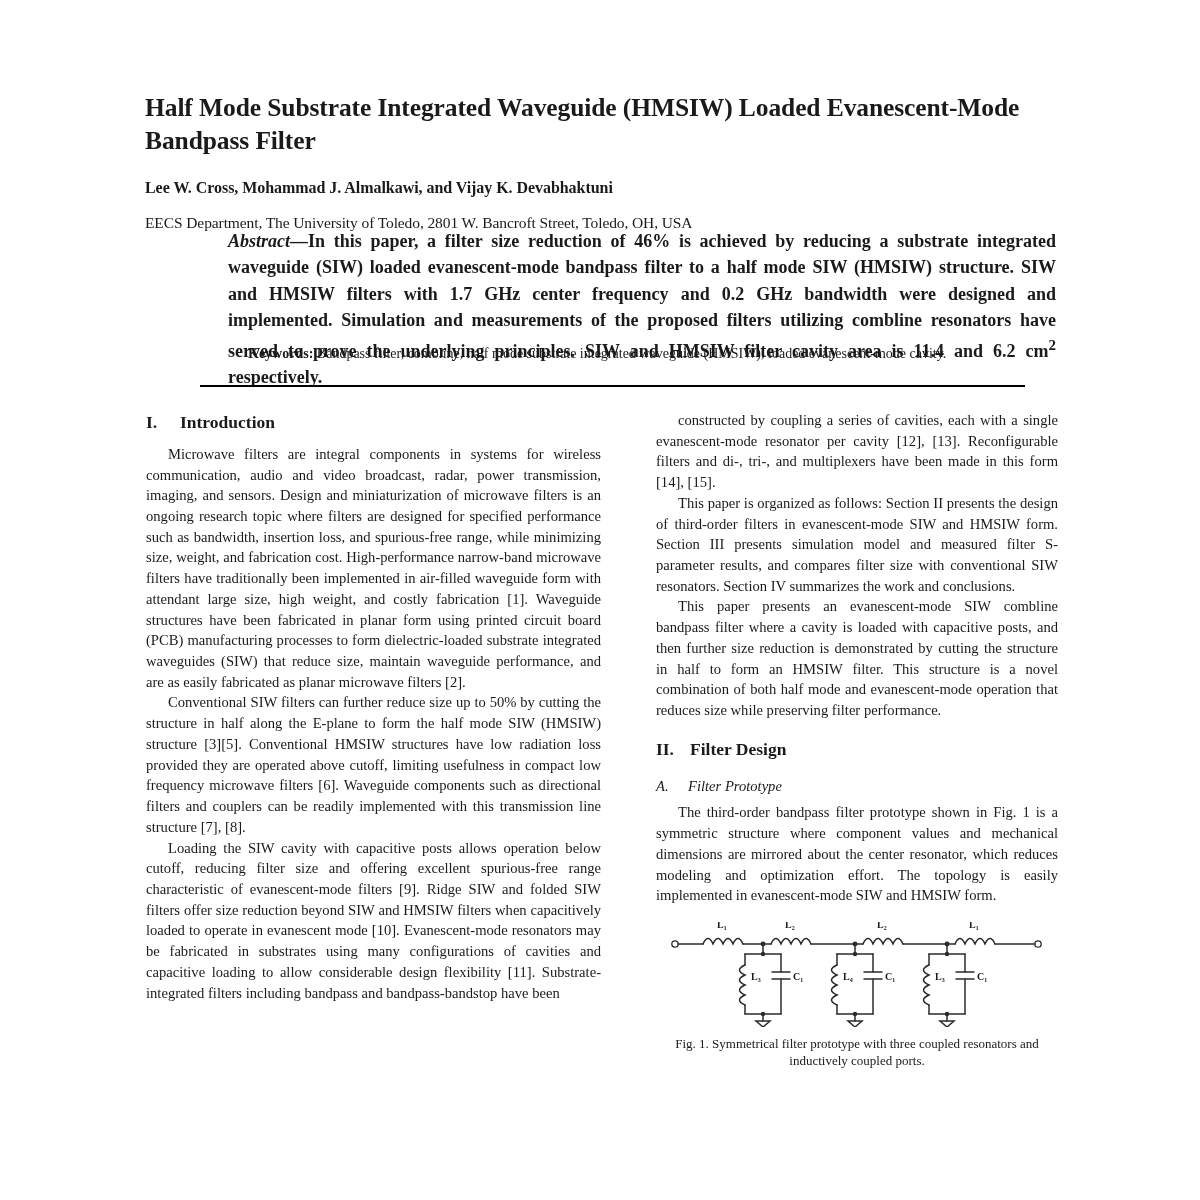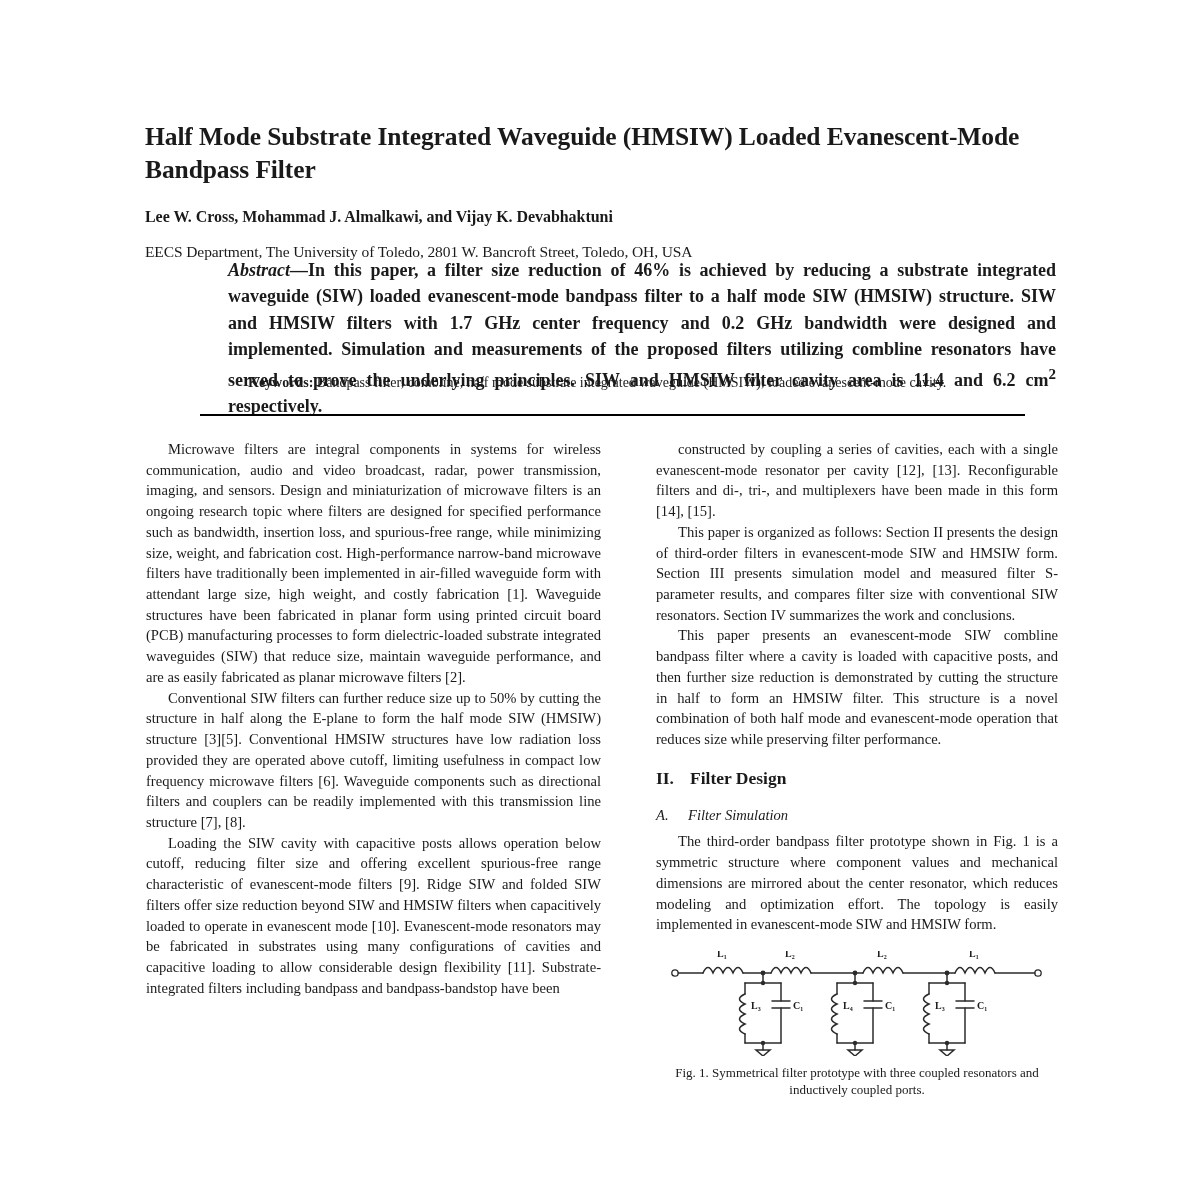--- a/index.html
+++ b/index.html
@@ -14,21 +14,20 @@
     color: #1a1a1a;
     position: relative;
     overflow: hidden;
   }
   .page {
     position: absolute;
     left: 0; top: 0;
     width: 1200px;
     height: 1065px;
     box-sizing: border-box;
-    margin-top: 29px;
   }
   .masthead {
     position: absolute;
     left: 145px;
     top: 92px;
     width: 915px;
   }
   .doc-title {
     font-size: 25.5px;
     font-weight: bold;
@@ -155,35 +154,36 @@
     <span class="lead">Abstract—</span><span>In this paper, a filter size reduction of 46% is achieved by reducing a substrate integrated waveguide (SIW) loaded evanescent-mode bandpass filter to a half mode SIW (HMSIW) structure. SIW and HMSIW filters with 1.7 GHz center frequency and 0.2 GHz bandwidth were designed and implemented. Simulation and measurements of the proposed filters utilizing combline resonators have served to prove the underlying principles. SIW and HMSIW filter cavity area is 11.4 and 6.2 cm</span><sup>2</sup><span> respectively.</span>
   </div>
 
   <div class="keywords-block">
     <span class="kw-label">Keywords:</span><span> Bandpass filter, combline, half mode substrate integrated waveguide (HMSIW), loaded evanescent-mode cavity.</span>
   </div>
 
   <div class="rule"></div>
 
   <div class="col col-left">
+    <h2 class="sec"><span class="num">I.</span><span>Introduction</span></h2>
     <p class="para">Microwave filters are integral components in systems for wireless communication, audio and video broadcast, radar, power transmission, imaging, and sensors. Design and miniaturization of microwave filters is an ongoing research topic where filters are designed for specified performance such as bandwidth, insertion loss, and spurious-free range, while minimizing size, weight, and fabrication cost. High-performance narrow-band microwave filters have traditionally been implemented in air-filled waveguide form with attendant large size, high weight, and costly fabrication [1]. Waveguide structures have been fabricated in planar form using printed circuit board (PCB) manufacturing processes to form dielectric-loaded substrate integrated waveguides (SIW) that reduce size, maintain waveguide performance, and are as easily fabricated as planar microwave filters [2].</p>
     <p class="para">Conventional SIW filters can further reduce size up to 50% by cutting the structure in half along the E-plane to form the half mode SIW (HMSIW) structure [3][5]. Conventional HMSIW structures have low radiation loss provided they are operated above cutoff, limiting usefulness in compact low frequency microwave filters [6]. Waveguide components such as directional filters and couplers can be readily implemented with this transmission line structure [7], [8].</p>
     <p class="para">Loading the SIW cavity with capacitive posts allows operation below cutoff, reducing filter size and offering excellent spurious-free range characteristic of evanescent-mode filters [9]. Ridge SIW and folded SIW filters offer size reduction beyond SIW and HMSIW filters when capacitively loaded to operate in evanescent mode [10]. Evanescent-mode resonators may be fabricated in substrates using many configurations of cavities and capacitive loading to allow considerable design flexibility [11]. Substrate-integrated filters including bandpass and bandpass-bandstop have been</p>
   </div>
 
   <div class="col col-right">
     <p class="para">constructed by coupling a series of cavities, each with a single evanescent-mode resonator per cavity [12], [13]. Reconfigurable filters and di-, tri-, and multiplexers have been made in this form [14], [15].</p>
     <p class="para">This paper is organized as follows: Section II presents the design of third-order filters in evanescent-mode SIW and HMSIW form. Section III presents simulation model and measured filter S-parameter results, and compares filter size with conventional SIW resonators. Section IV summarizes the work and conclusions.</p>
     <p class="para">This paper presents an evanescent-mode SIW combline bandpass filter where a cavity is loaded with capacitive posts, and then further size reduction is demonstrated by cutting the structure in half to form an HMSIW filter. This structure is a novel combination of both half mode and evanescent-mode operation that reduces size while preserving filter performance.</p>
 
     <div class="sec-gap"></div>
 
     <h2 class="sec"><span class="num">II.</span><span>Filter Design</span></h2>
 
-    <h3 class="subsec"><span class="num">A.</span><span>Filter Simulation</span></h3>
+    <h3 class="subsec"><span class="num">A.</span><span>Filter Prototype</span></h3>
     <p class="para">The third-order bandpass filter prototype shown in Fig. 1 is a symmetric structure where component values and mechanical dimensions are mirrored about the center resonator, which reduces modeling and optimization effort. The topology is easily implemented in evanescent-mode SIW and HMSIW form.</p>
 
     <div class="figure">
       <svg width="380" height="105" viewBox="0 0 380 105">
         <g stroke="#2b2b2b" stroke-width="1.5" fill="none" stroke-linecap="round">
 
           <circle cx="8" cy="22" r="3.2" stroke-width="1.3"></circle>
           <line x1="11.2" y1="22" x2="36" y2="22"></line>
 
           <path d="M36,22 q5,-11 10,0 q5,-11 10,0 q5,-11 10,0 q5,-11 10,0"></path>

